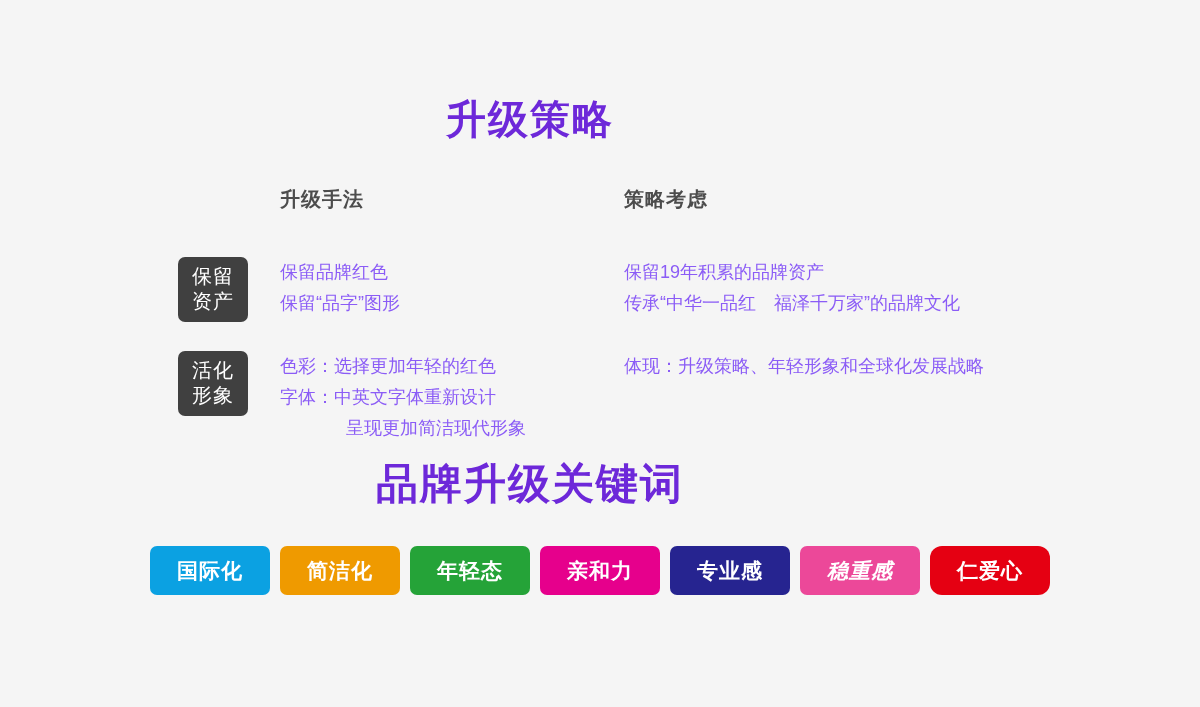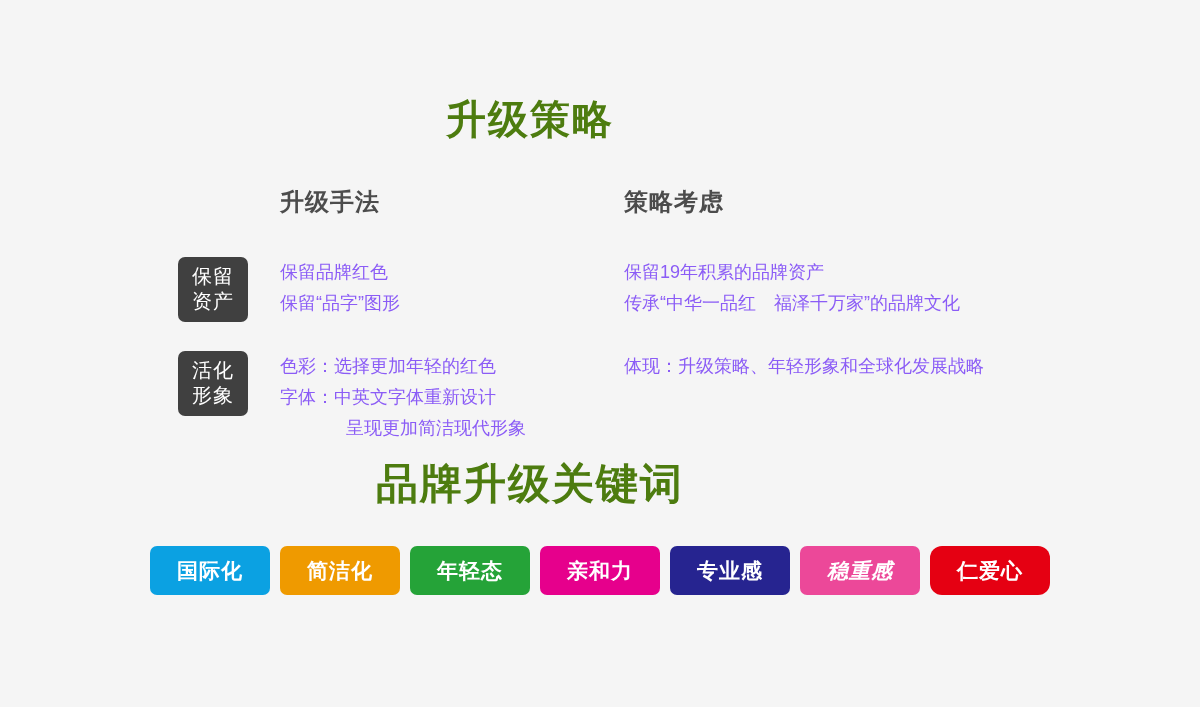--- a/index.html
+++ b/index.html
@@ -20,21 +20,21 @@
     width: 1200px;
     height: 707px;
   }
 
   
   .section-title {
     position: absolute;
     left: 0;
     width: 1060px;
     text-align: center;
-    color: #4d7c0f;
+    color: #6d28d9;
     font-weight: bold;
     letter-spacing: 2px;
     white-space: nowrap;
   }
   #title-upgrade-strategy {
     top: 92px;
     font-size: 40px;
   }
   #title-keywords {
     top: 456px;
@@ -49,21 +49,21 @@
     width: 900px;
   }
 
   .col-headers {
     position: relative;
     height: 30px;
   }
   .col-header {
     position: absolute;
     top: 0;
-    font-size: 24px;
+    font-size: 20px;
     font-weight: bold;
     color: #4c4c4c;
     letter-spacing: 1px;
     white-space: nowrap;
   }
   .col-header.c1 { left: 110px; }
   .col-header.c2 { left: 454px; }
 
   .strategy-row {
     position: relative;

